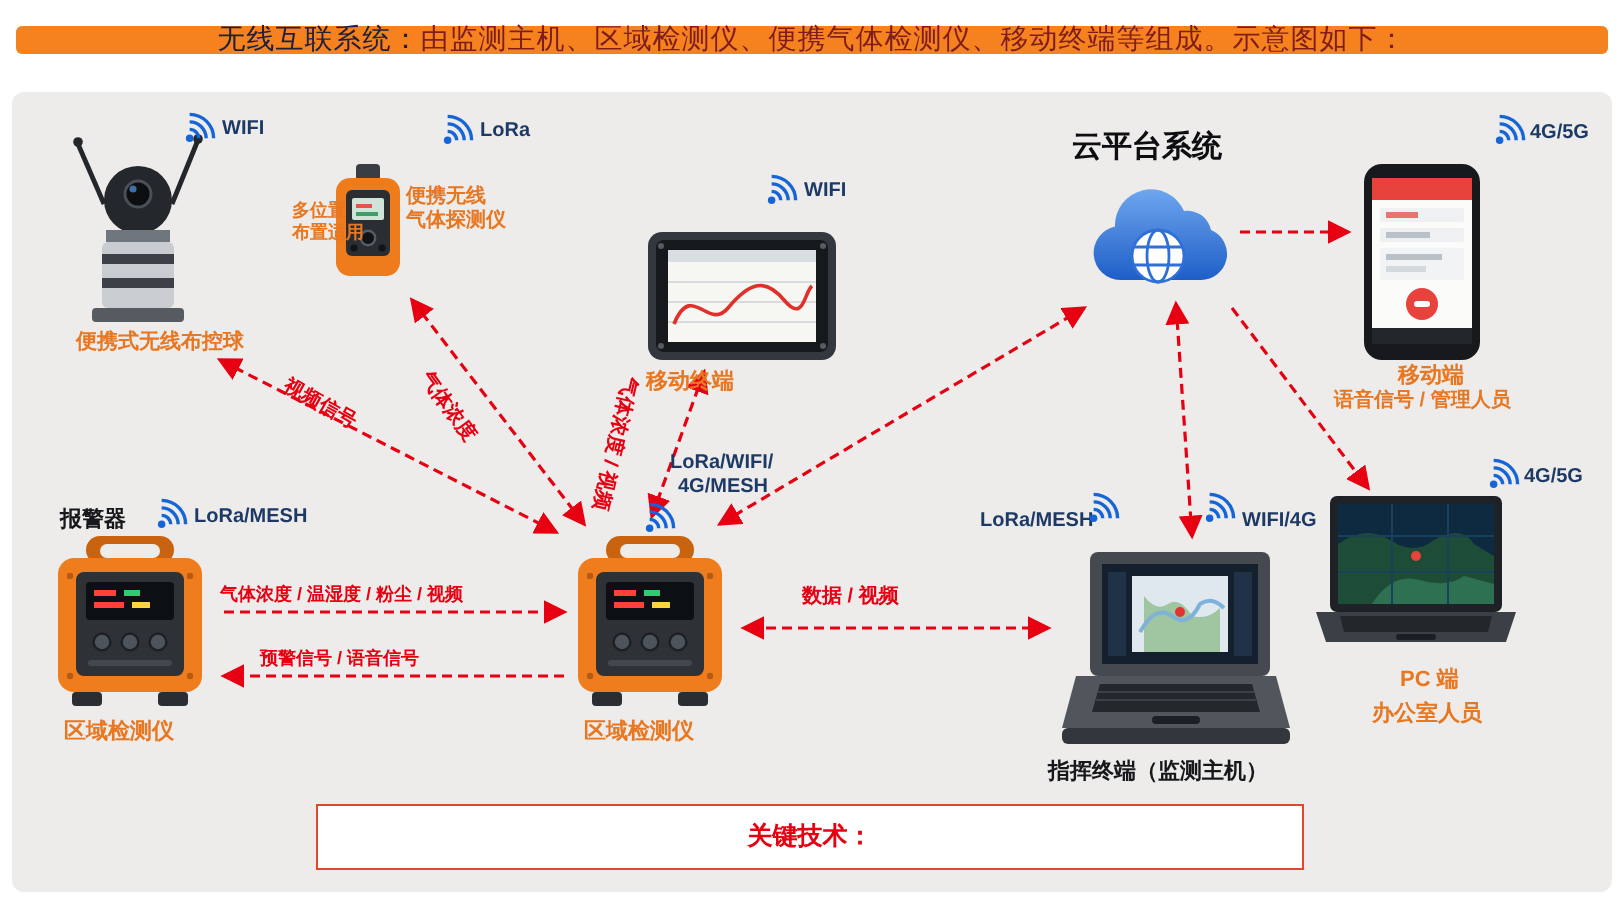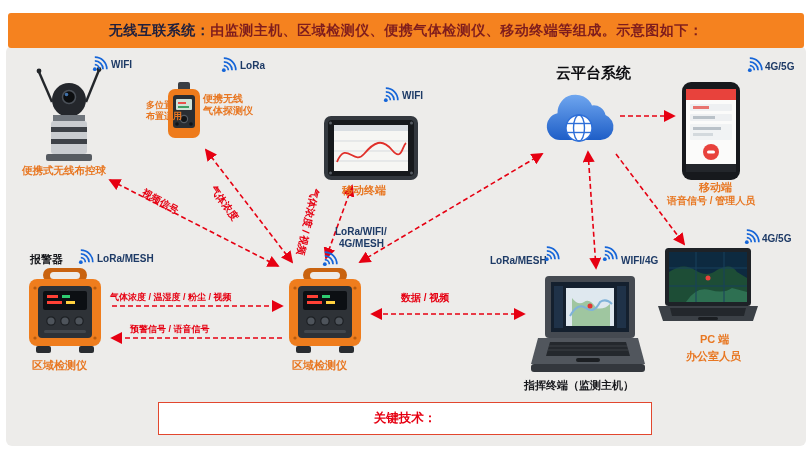--- a/index.html
+++ b/index.html
@@ -8,33 +8,33 @@
     background:#ffffff;
     font-family:"Liberation Sans","DejaVu Sans",sans-serif;
     position:relative;
     overflow:hidden;
   }
   .stage {
     position:absolute; left:6px; top:46px; width:800px; height:400px;
     background:#edecea; border-radius:6px;
   }
   .banner {
-    position:absolute; left:8px; top:13px; width:796px; height:35px;
+    position:absolute; left:8px; top:13px; width:796px; height:14px;
     background:#f5821f; border-radius:3px;
     display:flex; align-items:center; justify-content:center;
-    font-size:14px; font-weight:bold; letter-spacing:0.5px; white-space:nowrap;
+    font-size:14px; font-weight:normal; letter-spacing:0.5px; white-space:nowrap;
   }
   .banner .hl { color:#20203d; }
   .banner .tx { color:#7f1d1d; }
   .abs { position:absolute; }
   .olabel { position:absolute; color:#e87722; font-weight:bold; font-size:11px; white-space:nowrap; }
   .olabel.small { font-size:10px; line-height:12px; }
   .olabel.tiny { font-size:9px; line-height:11px; }
   .dlabel { position:absolute; color:#17181c; font-weight:bold; font-size:11px; white-space:nowrap; }
-  .cloud-title { position:absolute; left:536px; top:64px; color:#0e0e12; font-weight:bold; font-size:15px; white-space:nowrap;margin-left:20px; }
+  .cloud-title { position:absolute; left:536px; top:64px; color:#0e0e12; font-weight:bold; font-size:15px; white-space:nowrap; }
   .radio { position:absolute; color:#1d3a66; font-weight:bold; font-size:10px; white-space:nowrap; line-height:12px; }
   .alabel { position:absolute; color:#e60012; font-weight:bold; font-size:10px; white-space:nowrap; transform-origin:0 0; }
   .alabel.tiny { font-size:9px; }
   .arrows { position:absolute; left:0; top:0; pointer-events:none; }
   .footer {
     position:absolute; left:158px; top:402px; width:494px; height:33px;
     background:#ffffff; border:1px solid #e2472e;
     display:flex; align-items:center; justify-content:center;
     font-size:12.5px; font-weight:bold; white-space:nowrap;
   }
@@ -80,21 +80,21 @@
     <circle cx="69" cy="3.5" r="2.4" fill="#23262a"></circle>
     <circle cx="39" cy="34" r="17" fill="#24272c"></circle>
     <circle cx="39" cy="31" r="6.5" fill="#0c0e10" stroke="#4a5058" stroke-width="1.5"></circle>
     <circle cx="36.5" cy="28.5" r="1.8" fill="#3f70a8"></circle>
     <rect x="23" y="49" width="32" height="6" fill="#70767d"></rect>
     <rect x="21" y="55" width="36" height="33" rx="3" fill="#c9ccd0"></rect>
     <rect x="21" y="61" width="36" height="5" fill="#3d4147"></rect>
     <rect x="21" y="73" width="36" height="5" fill="#3d4147"></rect>
     <rect x="16" y="88" width="46" height="7" rx="2" fill="#565b61"></rect>
   </svg>
-  <div class="olabel" style="left:22px;top:164px;font-size:10.5px">便携式无线布控球</div>
+  <div class="olabel" style="left:38px;top:164px;font-size:10.5px">便携式无线布控球</div>
 
   <svg class="abs" style="left:90px;top:56px" width="19" height="17" viewBox="0 0 22 20">
     <circle cx="5.5" cy="15.5" r="2.2" fill="#1565d8"></circle>
     <path d="M5.5 10.2 A5.3 5.3 0 0 1 10.8 15.5" fill="none" stroke="#1565d8" stroke-width="2"></path>
     <path d="M5.5 5.8 A9.7 9.7 0 0 1 15.2 15.5" fill="none" stroke="#1565d8" stroke-width="2"></path>
     <path d="M5.5 1.4 A14.1 14.1 0 0 1 19.6 15.5" fill="none" stroke="#1565d8" stroke-width="2"></path>
   </svg>
   <div class="radio" style="left:111px;top:59px">WIFI</div>
 
   <svg class="abs" style="left:166px;top:82px" width="36" height="58" viewBox="0 0 36 58">
@@ -131,21 +131,21 @@
     <rect x="10" y="9" width="74" height="6" fill="#d9dee2"></rect>
     <line x1="10" y1="25" x2="84" y2="25" stroke="#d7dbde" stroke-width="1"></line>
     <line x1="10" y1="35" x2="84" y2="35" stroke="#d7dbde" stroke-width="1"></line>
     <line x1="10" y1="45" x2="84" y2="45" stroke="#d7dbde" stroke-width="1"></line>
     <path d="M13 46 C 22 24, 30 50, 40 38 S 58 22, 68 34 S 78 30, 82 27" fill="none" stroke="#e0302a" stroke-width="1.8"></path>
     <circle cx="6.5" cy="7" r="1.5" fill="#565c63"></circle>
     <circle cx="87.5" cy="7" r="1.5" fill="#565c63"></circle>
     <circle cx="6.5" cy="57" r="1.5" fill="#565c63"></circle>
     <circle cx="87.5" cy="57" r="1.5" fill="#565c63"></circle>
   </svg>
-  <div class="olabel" style="left:342px;top:183px">移动终端</div>
+  <div class="olabel" style="left:323px;top:183px">移动终端</div>
   <svg class="abs" style="left:381px;top:87px" width="19" height="17" viewBox="0 0 22 20">
     <circle cx="5.5" cy="15.5" r="2.2" fill="#1565d8"></circle>
     <path d="M5.5 10.2 A5.3 5.3 0 0 1 10.8 15.5" fill="none" stroke="#1565d8" stroke-width="2"></path>
     <path d="M5.5 5.8 A9.7 9.7 0 0 1 15.2 15.5" fill="none" stroke="#1565d8" stroke-width="2"></path>
     <path d="M5.5 1.4 A14.1 14.1 0 0 1 19.6 15.5" fill="none" stroke="#1565d8" stroke-width="2"></path>
   </svg>
   <div class="radio" style="left:402px;top:90px">WIFI</div>
 
   <div class="cloud-title">云平台系统</div>
   <svg class="abs" style="left:540px;top:88px" width="78" height="62" viewBox="0 0 78 62">

